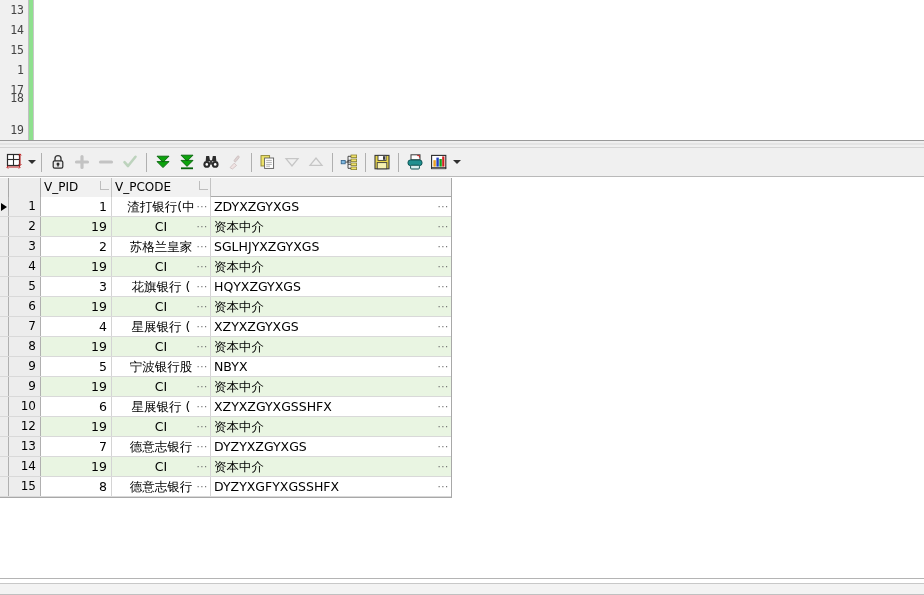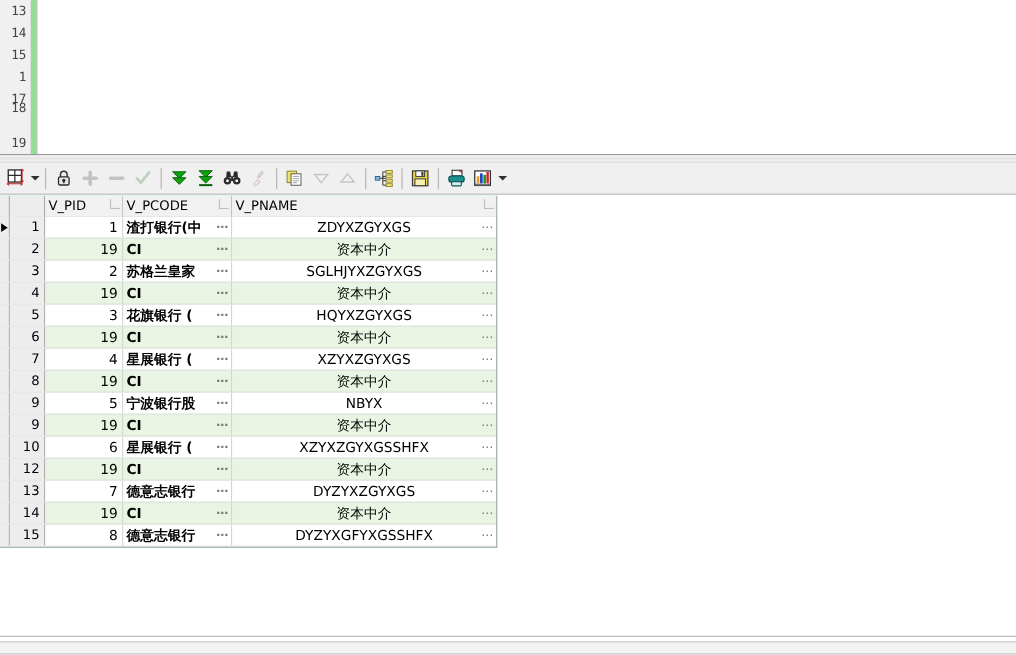--- a/index.html
+++ b/index.html
@@ -116,21 +116,21 @@
     border-left: 4px solid transparent;
     border-right: 4px solid transparent;
     border-top: 4px solid #303030;
   }
 
   
   #grid {
     position: absolute;
     left: 0; top: 178px;
     width: 452px;
-    background: #5eead4;
+    background: #4c1d95;
     border-right: 1px solid #a8a8a8;
     border-bottom: 1px solid #a8a8a8;
   }
   #grid-header {
     display: flex;
     height: 19px;
     background: #f1f1f1;
     border-bottom: 1px solid #a8a8a8;
   }
   .hc {
@@ -185,22 +185,22 @@
   }
   .cell.rownum {
     width: 32px; padding: 0 4px 0 0;
     text-align: right;
     background: #ededed;
     border-right: 1px solid #b0b0b0;
     color: #000;
     font-size: 12px;
   }
   .cell.c-pid { width: 71px; text-align: right; padding-right: 4px; }
-  .cell.c-pcode { width: 99px; text-align: left; font-weight: bold; }
-  .cell.c-pname { width: 240px; text-align: center; border-right: none; }
+  .cell.c-pcode { width: 99px; text-align: center; }
+  .cell.c-pname { width: 240px; text-align: left; border-right: none; }
   .ell {
     position: absolute;
     right: 2px; top: 0;
     line-height: 19px;
     font-size: 11px;
     color: #777;
     letter-spacing: .5px;
   }
   .row-tri {
     width: 0; height: 0;
@@ -422,24 +422,20 @@
     <div class="hc corner-a"></div>
     <div class="hc corner-b"></div>
     <div class="hc" style="width:71px">
       <span>V_PID</span>
       <span class="hc-grip"></span>
     </div>
     <div class="hc" style="width:99px">
       <span>V_PCODE</span>
       <span class="hc-grip"></span>
     </div>
-    <div class="hc" style="width:240px;border-right:none">
-      <span>V_PNAME</span>
-      <span class="hc-grip"></span>
-    </div>
   </div>
 
   <div id="grid-body">
       <div class="grid-row norm">
         <div class="cell sel-marker">
           <div class="row-tri"></div>
         </div>
         <div class="cell rownum">1</div>
         <div class="cell c-pid">1</div>
         <div class="cell c-pcode">渣打银行(中<span class="ell">⋯</span></div>

